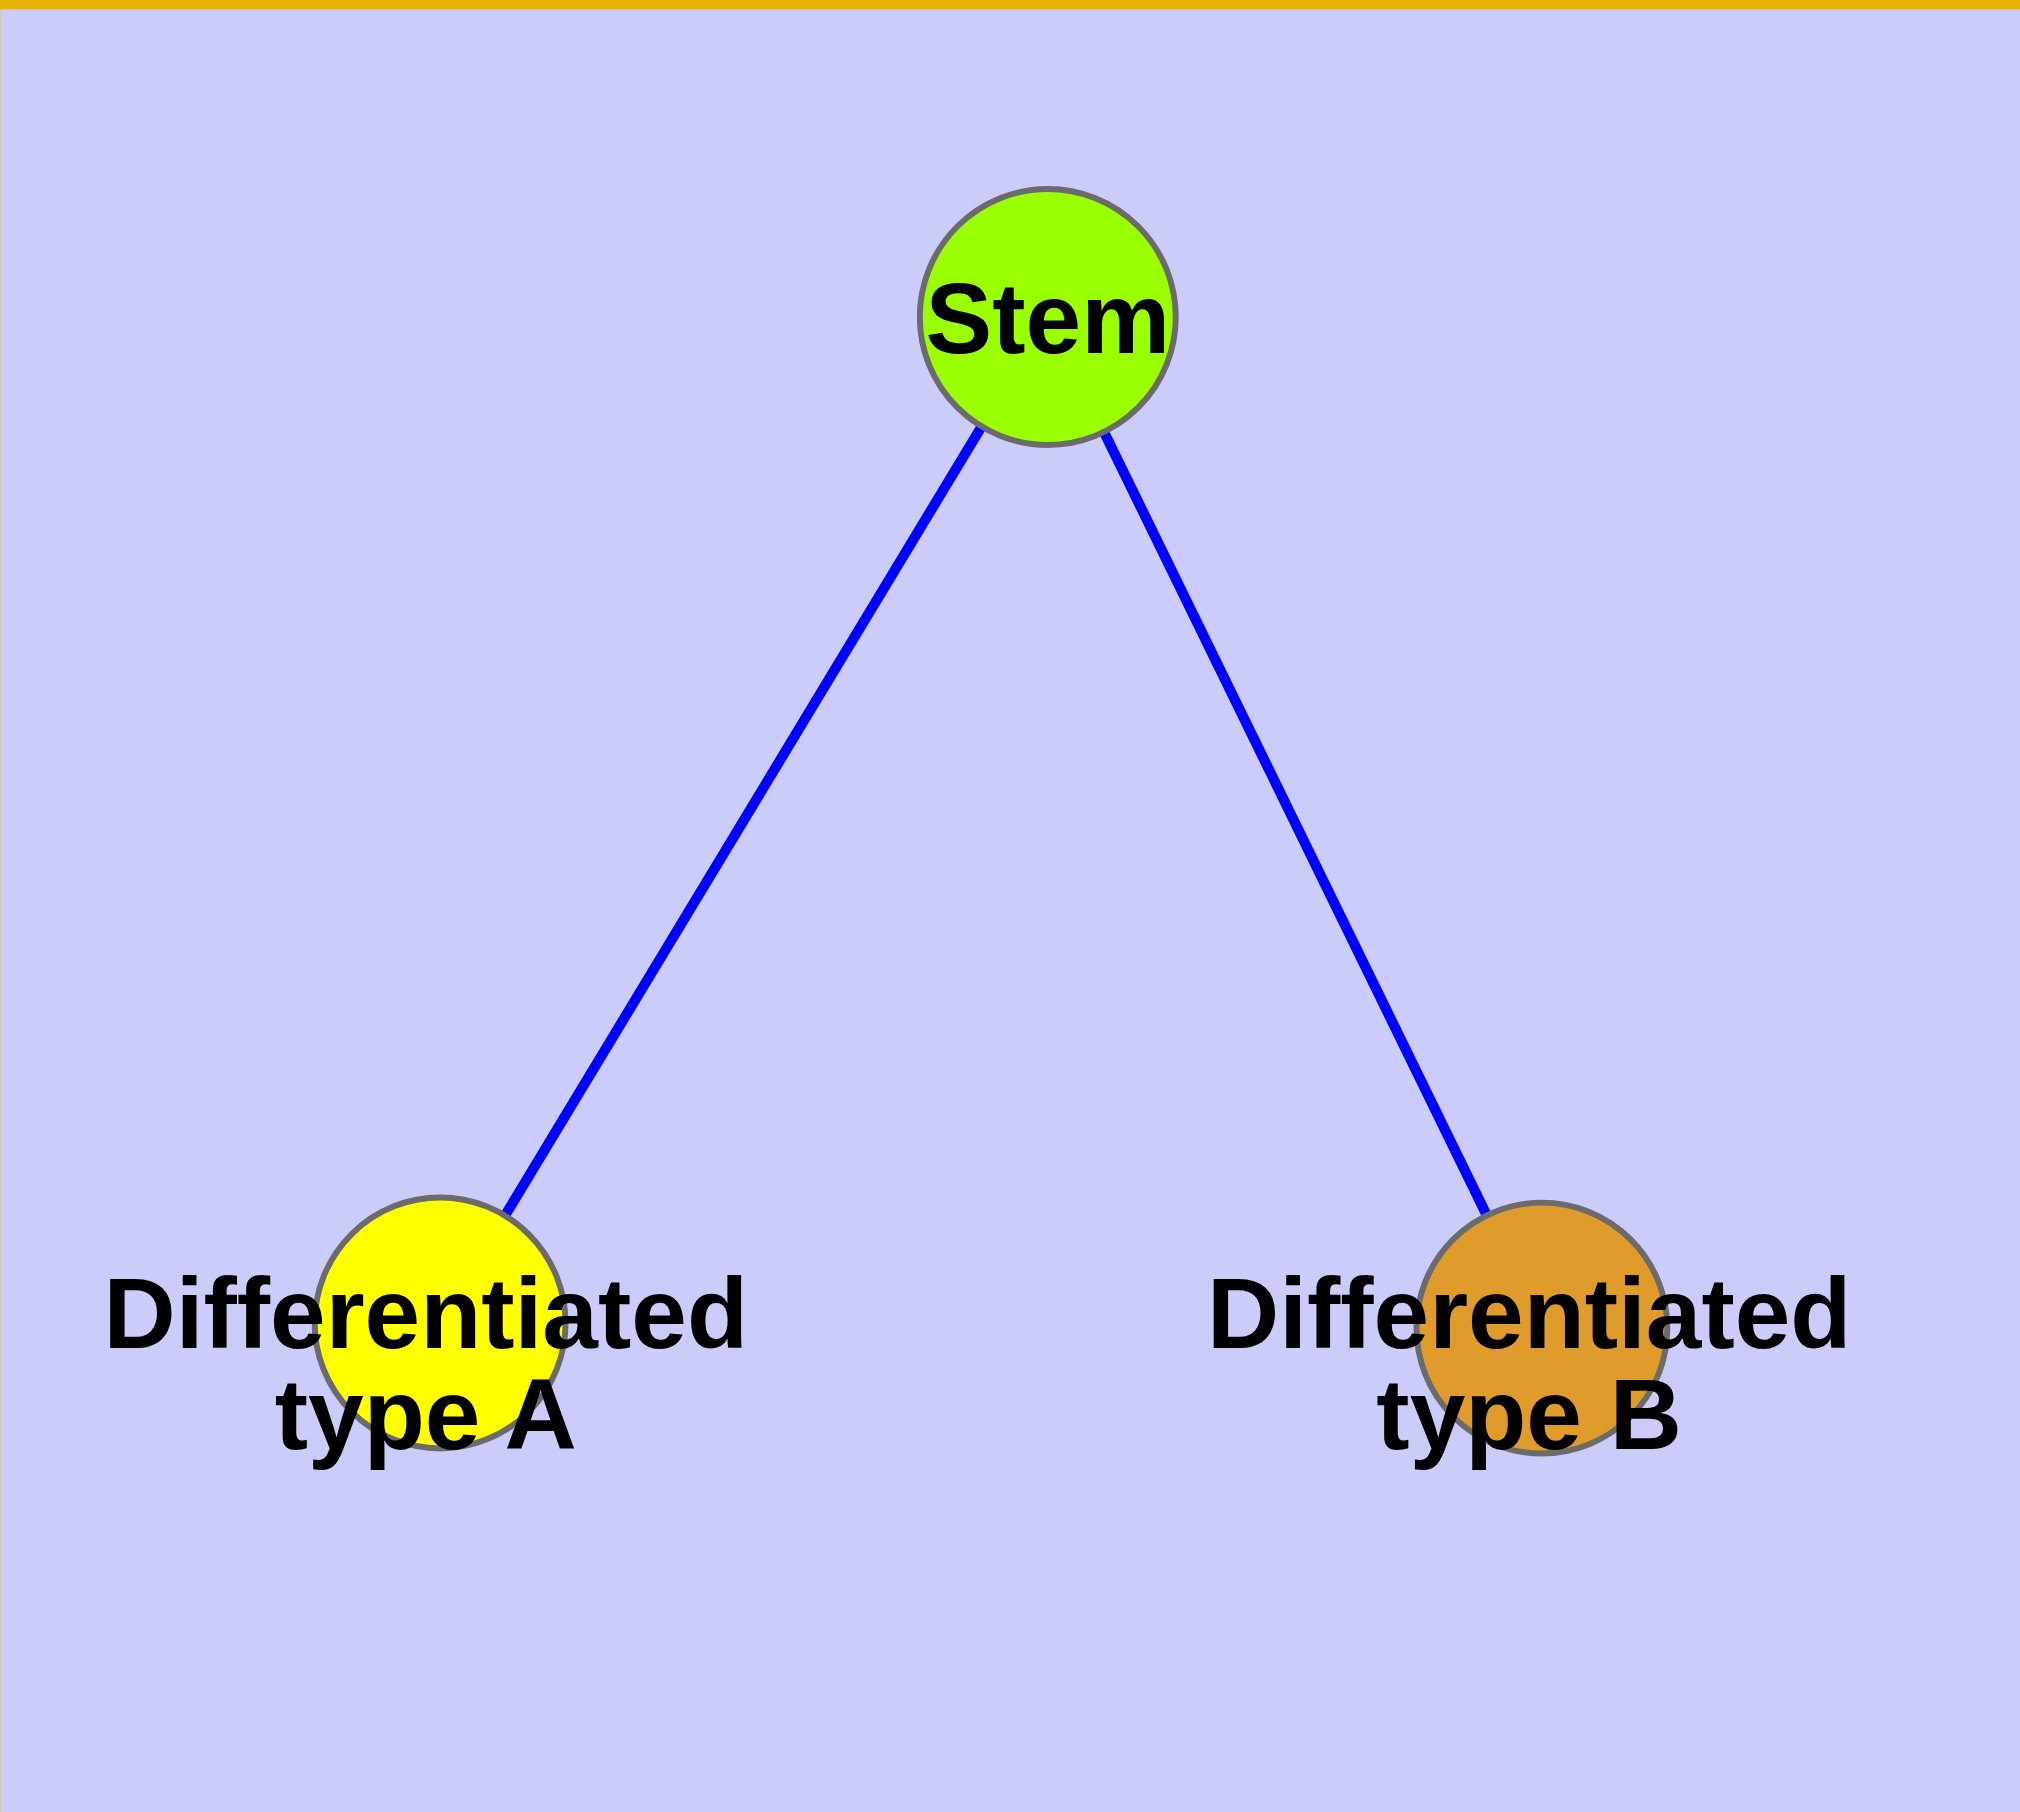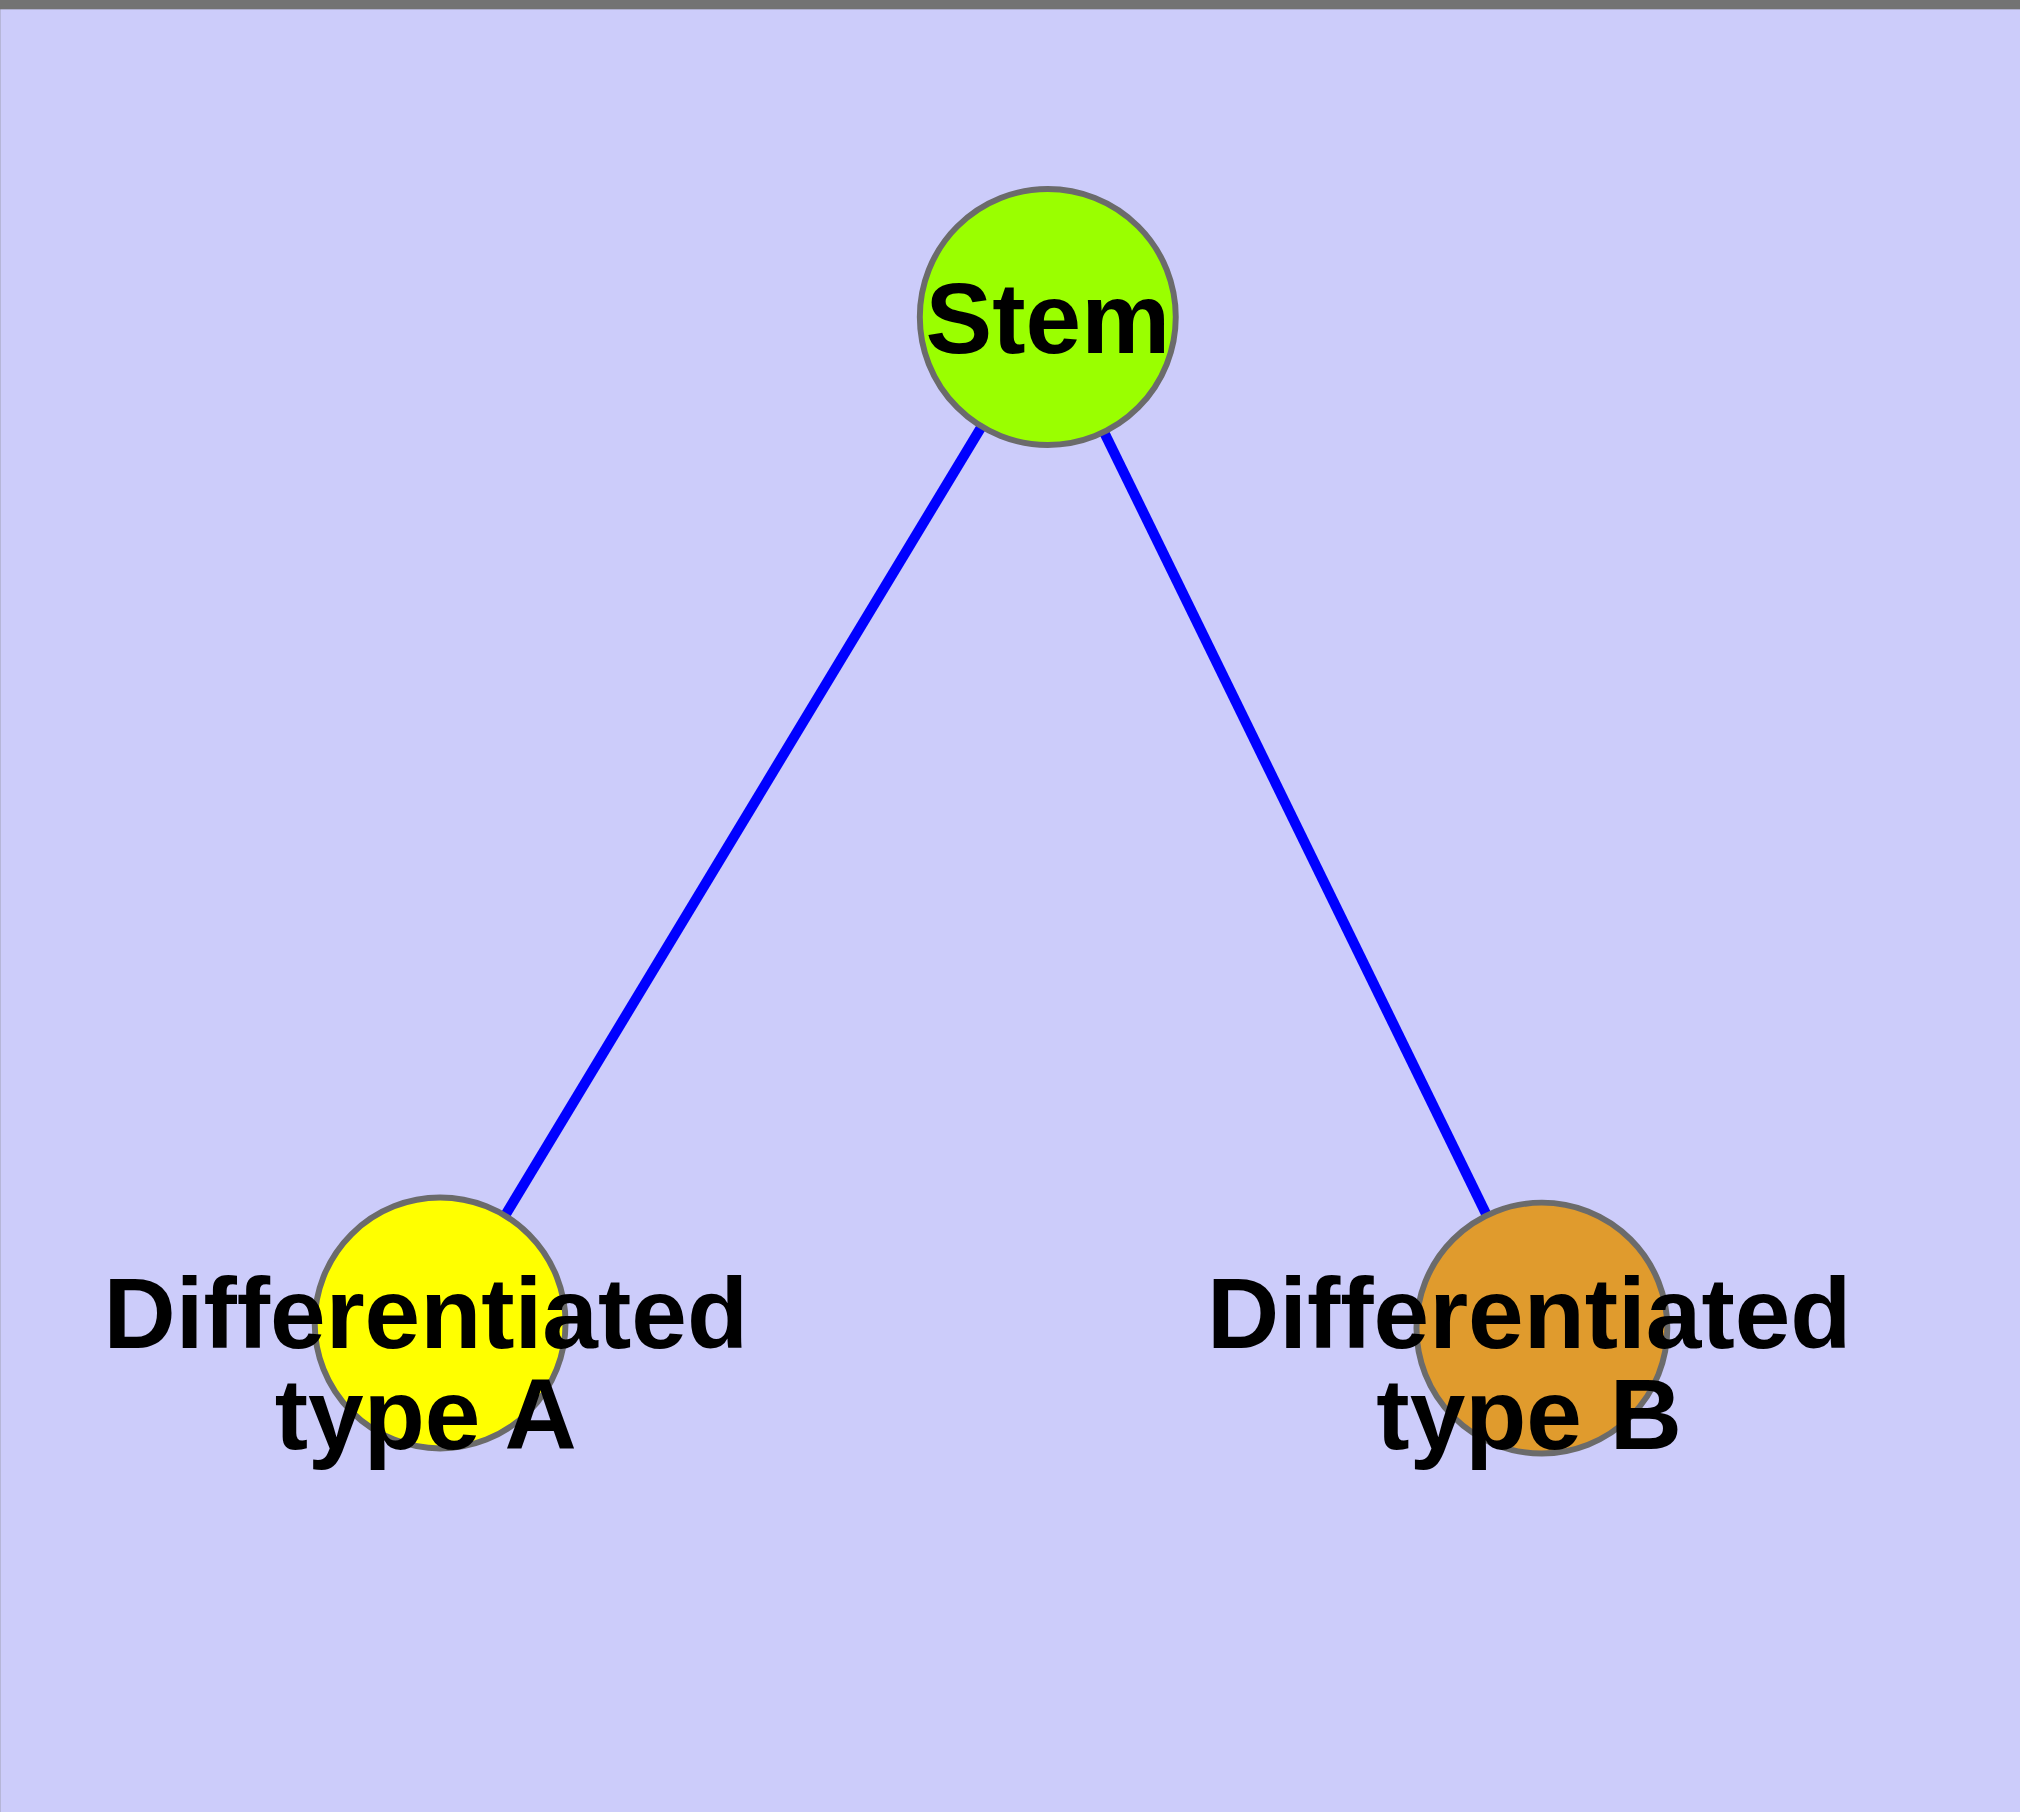--- a/index.html
+++ b/index.html
@@ -35,21 +35,21 @@
     font-family: "Liberation Sans", sans-serif;
     font-weight: bold;
     fill: #000000;
     text-anchor: middle;
     dominant-baseline: alphabetic;
   }
 </style>
 </head>
 <body style="background: rgb(255, 255, 255);">
 
-<div id="graph-stage" style="background: #737373;">
+<div id="graph-stage" style="background: #eab308;">
   <svg id="graph-canvas" width="2021" height="1812" viewBox="0 0 2384 2138">
 
     <rect id="bg-rect" x="0" y="11" width="2384" height="2127" fill="#ccccfa"></rect>
 
     <g id="edges-layer">
         <line x1="1159.9953262795595" y1="499.82642636842786" x2="593.4535579302274" y2="1437.7414598839891" stroke="#0000ff" stroke-width="12" class="edge-line"></line>
         <line x1="1300.5420472098926" y1="506.07317722367395" x2="1755.775137427044" y2="1437.6221937400744" stroke="#0000ff" stroke-width="12" class="edge-line"></line>
       </g>
     <g id="nodes-layer">
         <circle cx="1236" cy="374" r="151" fill="#9aff00" stroke="#6b6b6b" stroke-width="7" class="node-circle"></circle>

